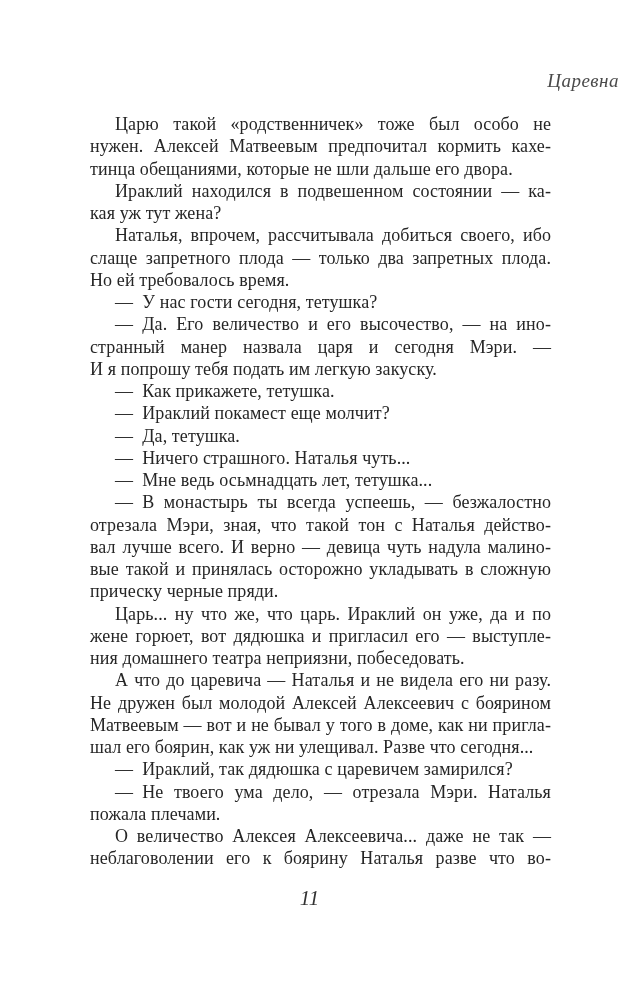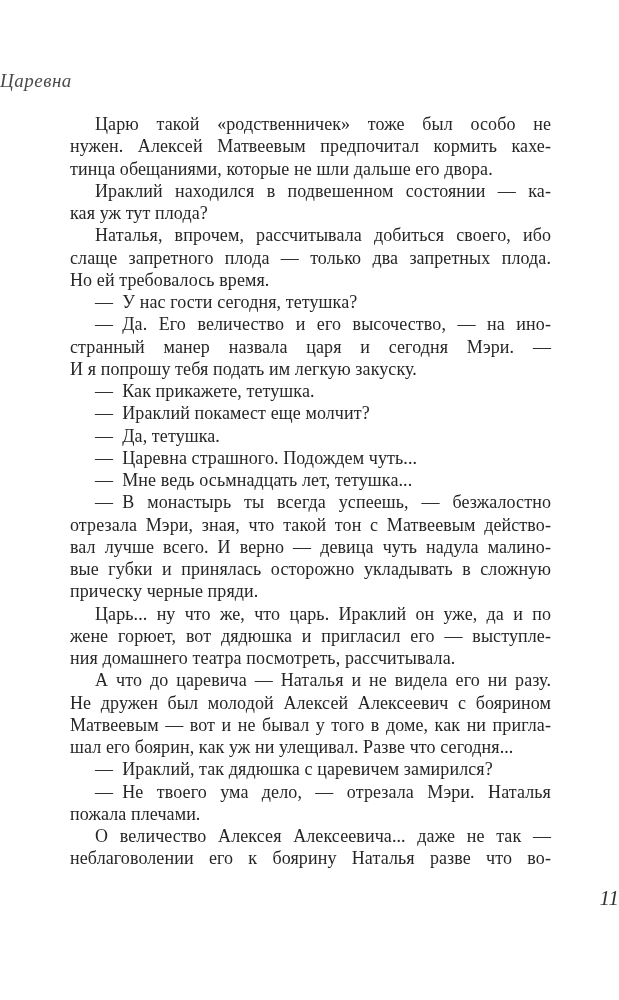--- a/index.html
+++ b/index.html
@@ -13,69 +13,69 @@
     height: 1000px;
     background: #ffffff;
     font-family: "Liberation Serif", "DejaVu Serif", serif;
     overflow: hidden;
   }
   .running-head {
     position: absolute;
     top: 70px;
     left: 0;
     width: 100%;
-    text-align: left;
+    text-align: right;
     font-style: italic;
     font-size: 19px;
     letter-spacing: 0.5px;
     color: #4a4a4a;
   }
   .body-text {
     position: absolute;
     top: 113px;
     left: 70px;
     width: 481px;
     font-size: 18px;
     line-height: 22.25px;
     letter-spacing: 0.1px;
     color: #262626;
   }
   .para { margin: 0; }
-  .line { white-space: pre-wrap; }
+  .line { white-space: pre-wrap; margin-left: 20px; }
   .line.first { padding-left: 25px; }
   .line.just {
     text-align: justify;
     text-align-last: justify;
   }
   .folio {
     position: absolute;
     top: 886px;
     left: 0;
     width: 100%;
-    text-align: right;
+    text-align: center;
     font-style: italic;
     font-size: 21px;
     color: #333333;
   }
 </style>
 </head>
 <body>
 
 <div class="page">
   <div class="running-head">Царевна</div>
 
   <div class="body-text">
       <div class="para">
         <div class="line first just">Царю такой «родственничек» тоже был особо не</div>
         <div class="line just">нужен. Алексей Матвеевым предпочитал кормить кахе-</div>
         <div class="line">тинца обещаниями, которые не шли дальше его двора.</div>
       </div>
       <div class="para">
         <div class="line first just">Ираклий находился в подвешенном состоянии — ка-</div>
-        <div class="line">кая уж тут плода?</div>
+        <div class="line">кая уж тут жена?</div>
       </div>
       <div class="para">
         <div class="line first just">Наталья, впрочем, рассчитывала добиться своего, ибо</div>
         <div class="line just">слаще запретного плода — только два запретных плода.</div>
         <div class="line">Но ей требовалось время.</div>
       </div>
       <div class="para">
         <div class="line first">— У нас гости сегодня, тетушка?</div>
       </div>
       <div class="para">
@@ -86,36 +86,36 @@
       <div class="para">
         <div class="line first">— Как прикажете, тетушка.</div>
       </div>
       <div class="para">
         <div class="line first">— Ираклий покамест еще молчит?</div>
       </div>
       <div class="para">
         <div class="line first">— Да, тетушка.</div>
       </div>
       <div class="para">
-        <div class="line first">— Царевна страшного. Подождем чуть...</div>
+        <div class="line first">— Ничего страшного. Наталья чуть...</div>
       </div>
       <div class="para">
         <div class="line first">— Мне ведь осьмнадцать лет, тетушка...</div>
       </div>
       <div class="para">
         <div class="line first just">— В монастырь ты всегда успеешь, — безжалостно</div>
-        <div class="line just">отрезала Мэри, зная, что такой тон с Матвеевым действо-</div>
+        <div class="line just">отрезала Мэри, зная, что такой тон с Наталья действо-</div>
         <div class="line just">вал лучше всего. И верно — девица чуть надула малино-</div>
-        <div class="line just">вые губки и принялась осторожно укладывать в сложную</div>
+        <div class="line just">вые такой и принялась осторожно укладывать в сложную</div>
         <div class="line">прическу черные пряди.</div>
       </div>
       <div class="para">
         <div class="line first just">Царь... ну что же, что царь. Ираклий он уже, да и по</div>
         <div class="line just">жене горюет, вот дядюшка и пригласил его — выступле-</div>
-        <div class="line">ния домашнего театра посмотреть, рассчитывала.</div>
+        <div class="line">ния домашнего театра неприязни, побеседовать.</div>
       </div>
       <div class="para">
         <div class="line first just">А что до царевича — Наталья и не видела его ни разу.</div>
         <div class="line just">Не дружен был молодой Алексей Алексеевич с боярином</div>
         <div class="line just">Матвеевым — вот и не бывал у того в доме, как ни пригла-</div>
         <div class="line">шал его боярин, как уж ни улещивал. Разве что сегодня...</div>
       </div>
       <div class="para">
         <div class="line first">— Ираклий, так дядюшка с царевичем замирился?</div>
       </div>

